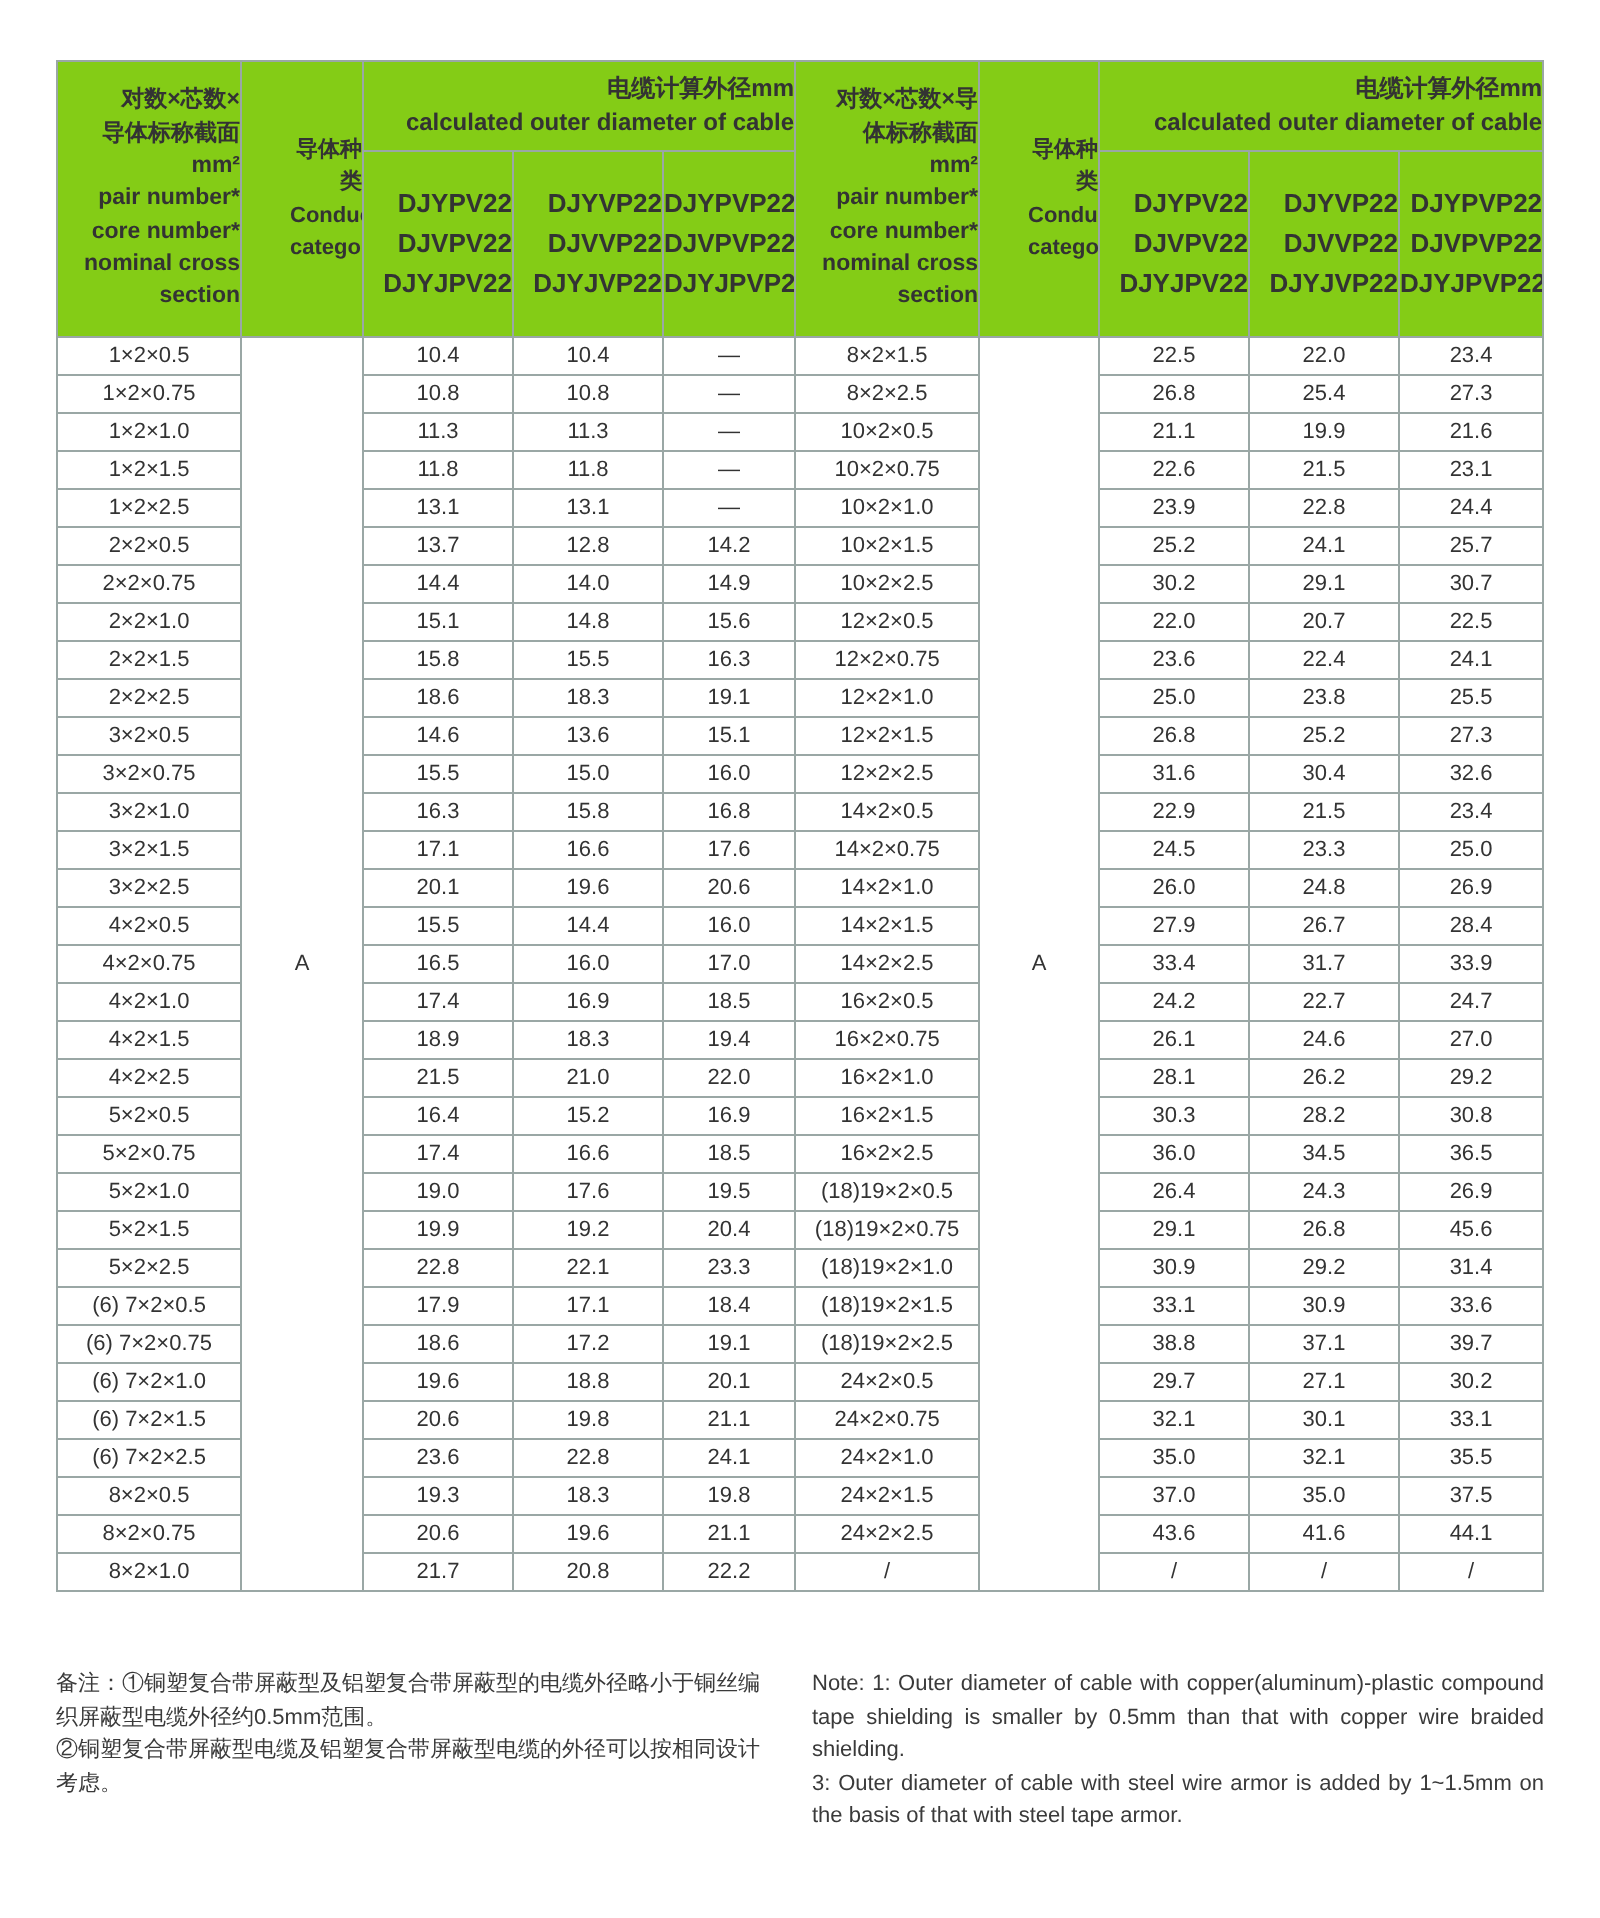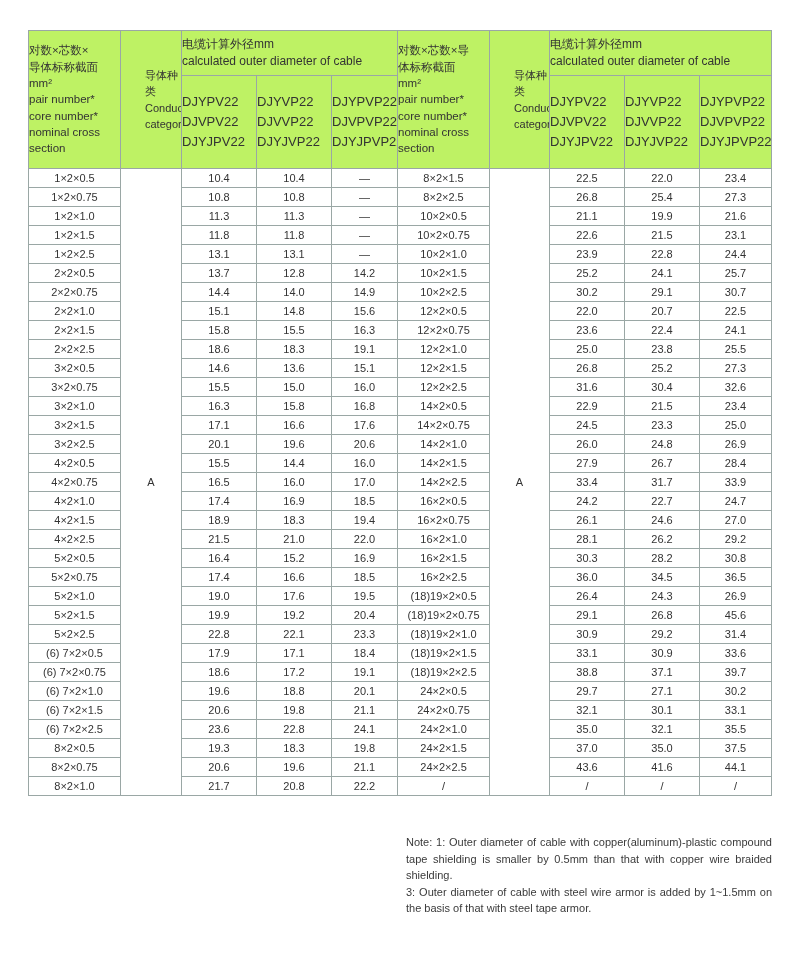--- a/index.html
+++ b/index.html
@@ -15,26 +15,26 @@
     border-collapse: collapse;
     table-layout: fixed;
     width: 744px;
   }
   .spec-table th, .spec-table td {
     border: 1px solid #9aa7a5;
     padding: 0;
     overflow: hidden;
   }
   .spec-table thead th {
-    background: #bef264;
-    font-weight: normal;
+    background: #84cc16;
+    font-weight: bold;
     white-space: pre-line;
     color: #333;
     vertical-align: middle;
-    text-align: left;
+    text-align: right;
   }
   th.group-h { height: 44px; font-size: 12px; line-height: 1.45; margin-top: 14px; }
   th.model-h { height: 92px; font-size: 13px; line-height: 1.55; }
   th.pair-h  { font-size: 11.5px; line-height: 1.42; }
   th.cond-h  { font-size: 11px; line-height: 1.5; padding-left: 24px; }
 
   .spec-table tbody td {
     height: 18px;
     font-size: 11px;
     text-align: center;
@@ -450,20 +450,22 @@
           <td>/</td>
           <td>/</td>
           <td>/</td>
           <td>/</td>
         </tr>
       </tbody>
   </table>
 
   <div class="notes">
     <div class="notes-zh">
+      <p>备注：①铜塑复合带屏蔽型及铝塑复合带屏蔽型的电缆外径略小于铜丝编织屏蔽型电缆外径约0.5mm范围。</p>
+      <p>②铜塑复合带屏蔽型电缆及铝塑复合带屏蔽型电缆的外径可以按相同设计考虑。</p>
     </div>
     <div class="notes-en">
       <p>Note: 1: Outer diameter of cable with copper(aluminum)-plastic compound tape shielding is smaller by 0.5mm than that with copper wire braided shielding.</p>
       <p>3: Outer diameter of cable with steel wire armor is added by 1~1.5mm on the basis of that with steel tape armor.</p>
     </div>
   </div>
 
 </div>
 
 </body></html>

